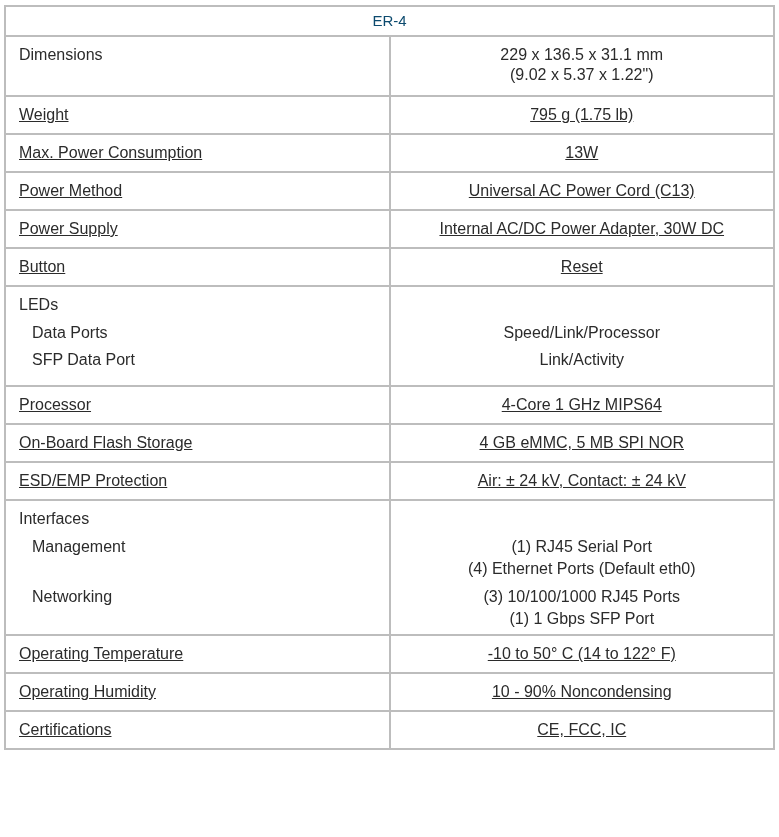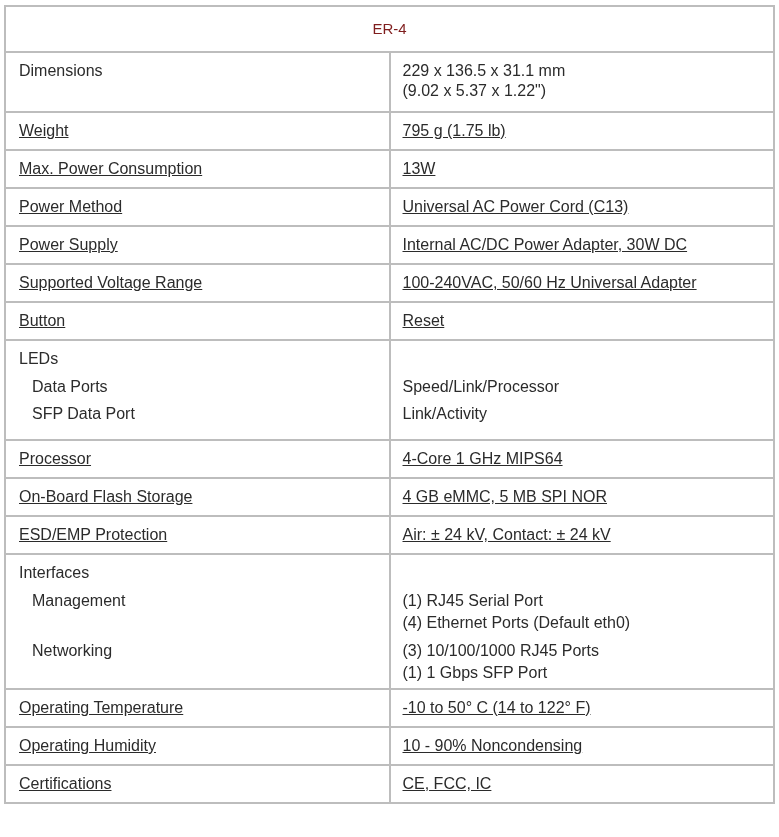--- a/index.html
+++ b/index.html
@@ -2,24 +2,24 @@
 <html><head>
 <meta charset="utf-8">
 <style>
   html, body { margin: 0; padding: 0; background: #ffffff; }
   body { width: 779px; height: 837px; position: relative; overflow: hidden;
          font-family: "Liberation Sans", "DejaVu Sans", sans-serif; color: #2b2b2b; }
   .spec-table { position: absolute; left: 4px; top: 5px; width: 771px;
                 border-collapse: collapse; table-layout: fixed; }
   .spec-table td, .spec-table th { border: 2px solid #bdbdbd; font-size: 16px;
                 line-height: 20px; font-weight: normal; vertical-align: top; }
-  .spec-table th.title { height: 28px; padding: 8px; text-align: center; color: #7f1d1d;
+  .spec-table th.title { height: 28px; padding: 0; text-align: center; color: #0c4a6e;
                 font-size: 15px; vertical-align: middle; }
   .spec-table td.label { width: 295px; padding: 8px 12px 0 13px; text-align: left; }
-  .spec-table td.value { padding: 8px 12px 0 12px; text-align: left; }
+  .spec-table td.value { padding: 8px 12px 0 12px; text-align: center; }
   .r1 td { height: 28px; text-decoration: underline; }
   .line { display: block; height: 20px; }
   .sub { display: block; padding-left: 13px; }
 </style>
 </head>
 <body>
 
 <table class="spec-table">
   <tbody>
       <tr>
@@ -40,24 +40,20 @@
     <td class="label">Max. Power Consumption</td>
     <td class="value">13W</td>
   </tr>
   <tr class="r1">
     <td class="label">Power Method</td>
     <td class="value">Universal AC Power Cord (C13)</td>
   </tr>
   <tr class="r1">
     <td class="label">Power Supply</td>
     <td class="value">Internal AC/DC Power Adapter, 30W DC</td>
-  </tr>
-  <tr class="r1">
-    <td class="label">Supported Voltage Range</td>
-    <td class="value">100-240VAC, 50/60 Hz Universal Adapter</td>
   </tr>
   <tr class="r1">
     <td class="label">Button</td>
     <td class="value">Reset</td>
   </tr>
   <tr style="height:100px">
     <td class="label">
       <span class="line" style="height:28px">LEDs</span>
       <span class="line sub" style="height:27px">Data Ports</span>
       <span class="line sub">SFP Data Port</span>

